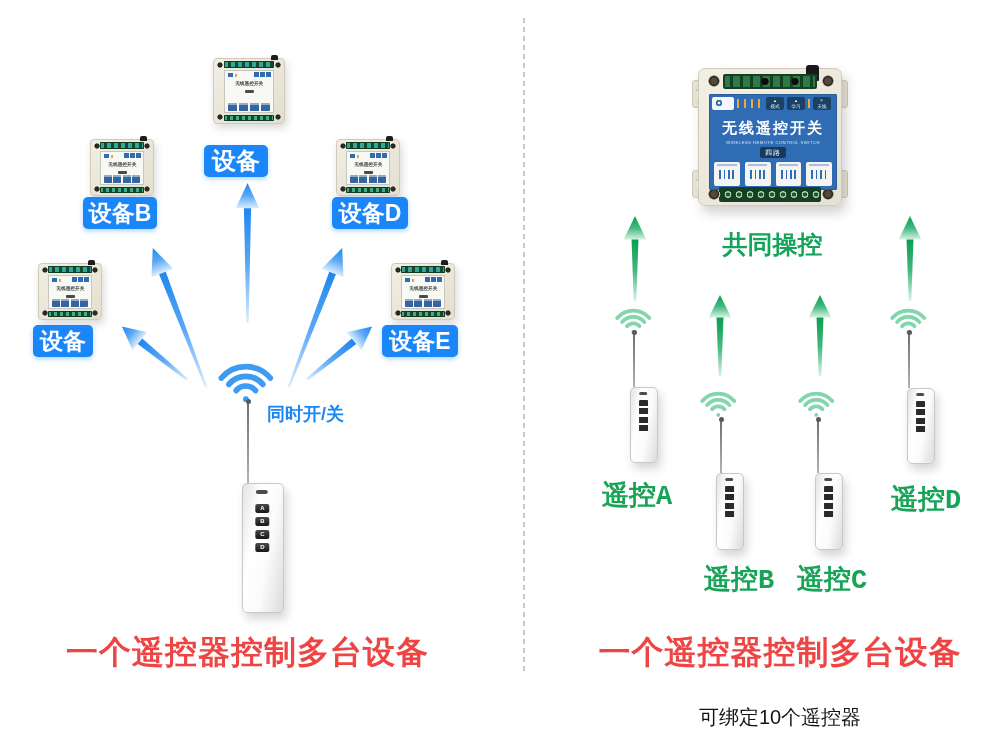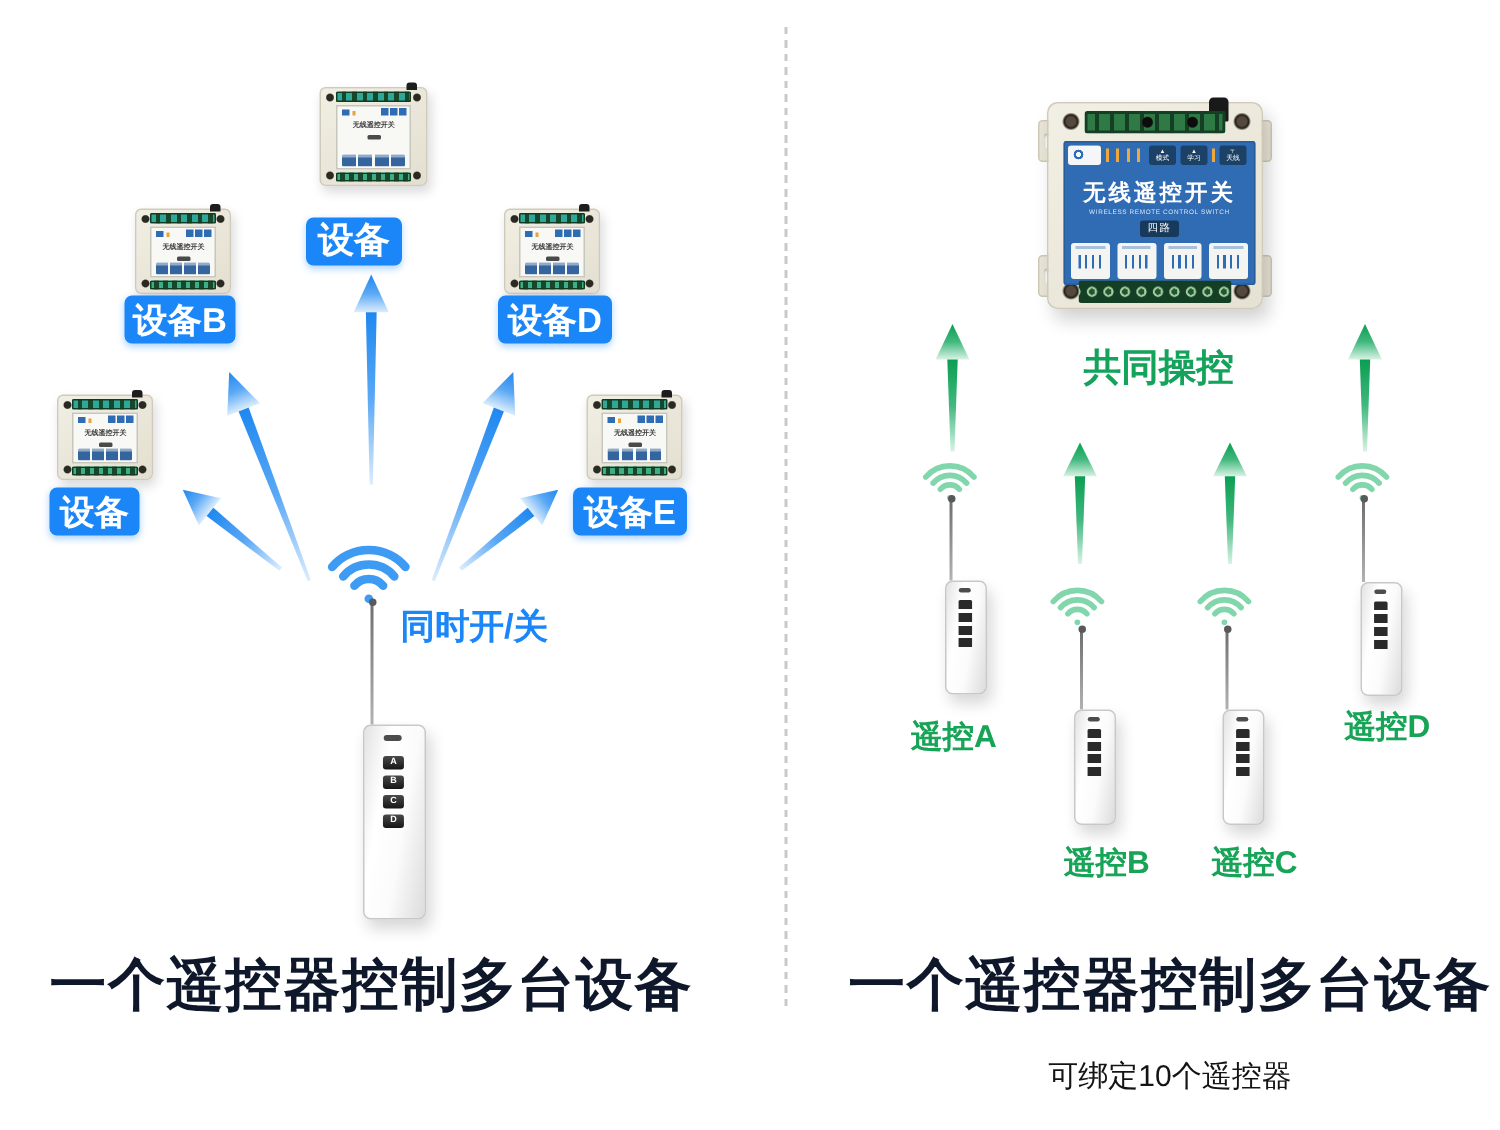--- a/index.html
+++ b/index.html
@@ -107,24 +107,24 @@
     padding:1px 5px;border-radius:2px;letter-spacing:1px;}
   .bd-outs{position:absolute;left:5px;right:5px;bottom:4px;display:flex;gap:5px;}
   .bd-out{flex:1;height:22px;background:#f4f5f2;border-radius:2px;padding-top:2px;}
   .bd-out::before{content:"";display:block;width:75%;margin:0 auto;height:2px;background:#a9c0dc;}
   .bd-out::after{content:"";display:block;width:60%;margin:4px auto 0;height:9px;
     background:repeating-linear-gradient(to right,#2f6cb3 0 1.5px,transparent 1.5px 4.5px);}
   .bd-botstrip{position:absolute;left:20px;right:20px;bottom:3px;height:15px;background:#143f24;border-radius:2px;
     background:radial-gradient(circle 3.4px at 6px 50%,#1d5731 2px,#a7cf9f 2.1px 3.2px,transparent 3.6px) left 3px center/11px 100% repeat-x,#143f24;}
 
   
-  .sync-label{position:absolute;color:#1b86f8;font-size:23px;font-weight:700;white-space:nowrap;}
+  .sync-label{position:absolute;color:#1b86f8;font-size:18px;font-weight:700;white-space:nowrap;}
   .group-label{position:absolute;color:#14a35b;font-size:25px;font-weight:700;text-align:center;white-space:nowrap;}
-  .rc-label{position:absolute;color:#17a457;font-size:21px;font-weight:600;text-align:center;white-space:nowrap;}
-  .caption{position:absolute;font-size:38px;font-weight:800;color:#0f172a;text-align:center;letter-spacing:1px;white-space:nowrap;}
+  .rc-label{position:absolute;color:#17a457;font-size:27px;font-weight:600;text-align:center;white-space:nowrap;font-family:Liberation Mono, monospace;}
+  .caption{position:absolute;font-size:32px;font-weight:800;color:#ef4444;text-align:center;letter-spacing:1px;white-space:nowrap;}
   .subcaption{position:absolute;font-size:20px;color:#141414;text-align:center;white-space:nowrap;}
 </style>
 </head>
 <body>
 
 <svg width="0" height="0" style="position:absolute" aria-hidden="true">
   <defs>
     <linearGradient id="gB" x1="0" y1="0" x2="0" y2="1">
       <stop offset="0" stop-color="#1f88f0"></stop>
         <stop offset=".5" stop-color="#5aa8f5"></stop>
@@ -335,16 +335,16 @@
 </div>
 <div class="antenna" style="left:908px;top:334px;height:54px;"></div>
 <div class="remote sm" style="left:907px;top:388px;width:26px;height:74px;">
   <span class="slot"></span>
   <span class="btncol"></span>
 </div>
 
 <div class="rc-label" style="left:602px;top:477px;width:68px;">遥控A</div>
 <div class="rc-label" style="left:704px;top:561px;width:68px;">遥控B</div>
 <div class="rc-label" style="left:797px;top:561px;width:68px;text-align:right;">遥控C</div>
-<div class="rc-label" style="left:891px;top:470px;width:68px;">遥控D</div>
+<div class="rc-label" style="left:891px;top:481px;width:68px;">遥控D</div>
 
 <div class="caption" style="left:560px;top:631px;width:440px;">一个遥控器控制多台设备</div>
 <div class="subcaption" style="left:560px;top:704px;width:440px;">可绑定10个遥控器</div>
 
 </body></html>

